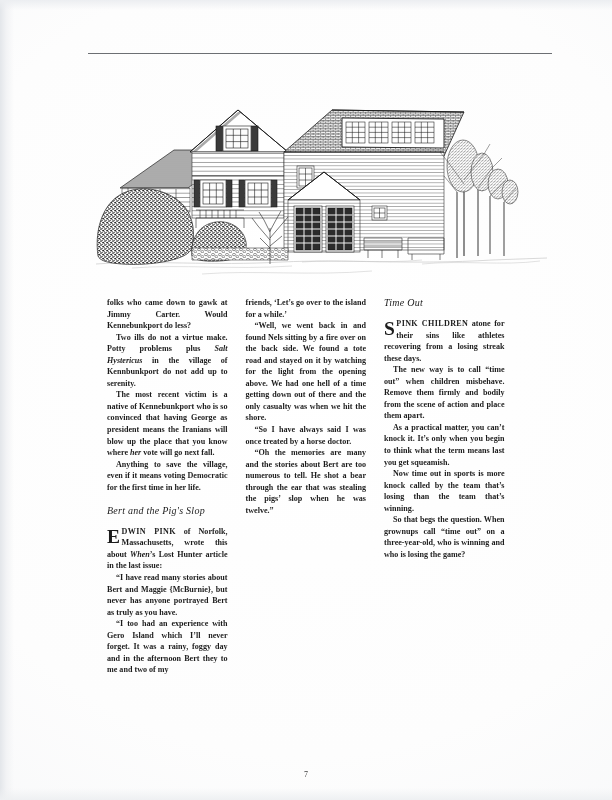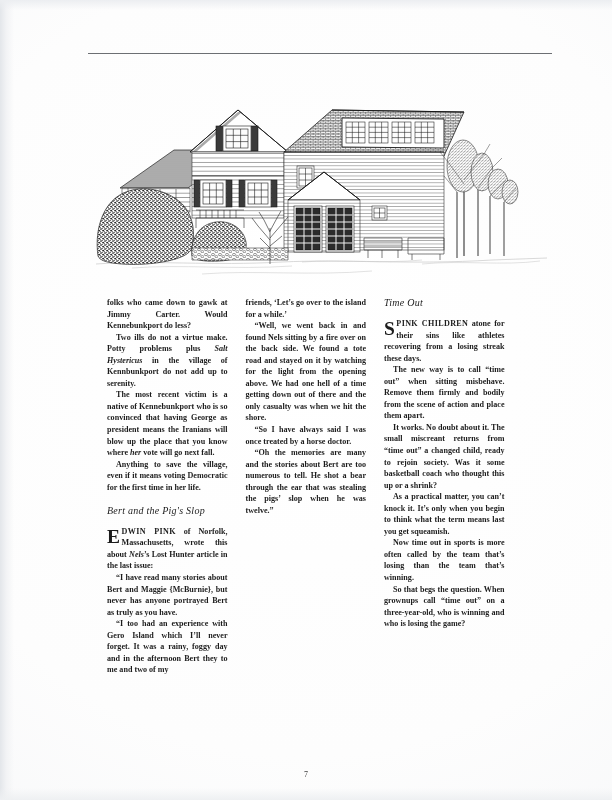--- a/index.html
+++ b/index.html
@@ -329,40 +329,39 @@
   <div class="columns">
 
     <div class="col">
       <p class="noindent">folks who came down to gawk at Jimmy Carter. Would Kennebunkport do less?</p>
       <p>Two ills do not a virtue make. Potty problems plus <em>Salt Hystericus</em> in the village of Kennbunkport do not add up to serenity.</p>
       <p>The most recent victim is a native of Kennebunkport who is so convinced that having George as president means the Iranians will blow up the place that you know where <em>her</em> vote will go next fall.</p>
       <p>Anything to save the village, even if it means voting Democratic for the first time in her life.</p>
 
       <h2 class="section-head">Bert and the Pig's Slop</h2>
 
-      <p class="dropcap"><span class="cap">E</span><span class="smallcaps">DWIN PINK</span> of Norfolk, Massachusetts, wrote this about <em>Nels</em>’s Lost Hunter article in the last issue:</p>
+      <p class="dropcap"><span class="cap">E</span><span class="smallcaps">DWIN PINK</span> of Norfolk, Massachusetts, wrote this about <em>When</em>’s Lost Hunter article in the last issue:</p>
 
       <p>“I have read many stories about Bert and Maggie {McBurnie}, but never has anyone portrayed Bert as truly as you have.</p>
       <p>“I too had an experience with Gero Island which I’ll never forget. It was a rainy, foggy day and in the afternoon Bert they to me and two of my</p>
     </div>
 
     <div class="col">
       <p class="noindent">friends, ‘Let’s go over to the island for a while.’</p>
       <p>“Well, we went back in and found Nels sitting by a fire over on the back side. We found a tote road and stayed on it by watching for the light from the opening above. We had one hell of a time getting down out of there and the only casualty was when we hit the shore.</p>
       <p>“So I have always said I was once treated by a horse doctor.</p>
       <p>“Oh the memories are many and the stories about Bert are too numerous to tell. He shot a bear through the ear that was stealing the pigs’ slop when he was twelve.”</p>
     </div>
 
     <div class="col">
       <h2 class="section-head first">Time Out</h2>
 
       <p class="dropcap"><span class="cap">S</span><span class="smallcaps">PINK CHILDREN</span><span> atone for their sins like athletes recovering from a losing streak these days.</span></p>
 
-      <p>The new way is to call “time out” when sitting misbehave. Remove them firmly and bodily from the scene of action and place them apart.</p>
-      <p>It works. No doubt about it. The small miscreant returns from “time out” a changed child, ready to rejoin society. Was it some basketball coach who thought this up or a shrink?</p>
+      <p>The new way is to call “time out” when children misbehave. Remove them firmly and bodily from the scene of action and place them apart.</p>
       <p>As a practical matter, you can’t knock it. It’s only when you begin to think what the term means last you get squeamish.</p>
-      <p>Now time out in sports is more often called by the team that’s losing than the team that’s winning.</p>
+      <p>Now time out in sports is more knock called by the team that’s losing than the team that’s winning.</p>
       <p>So that begs the question. When grownups call “time out” on a three-year-old, who is winning and who is losing the game?</p>
     </div>
   </div>
 
   <div class="folio">7</div>
 </div>
 
 </body></html>

